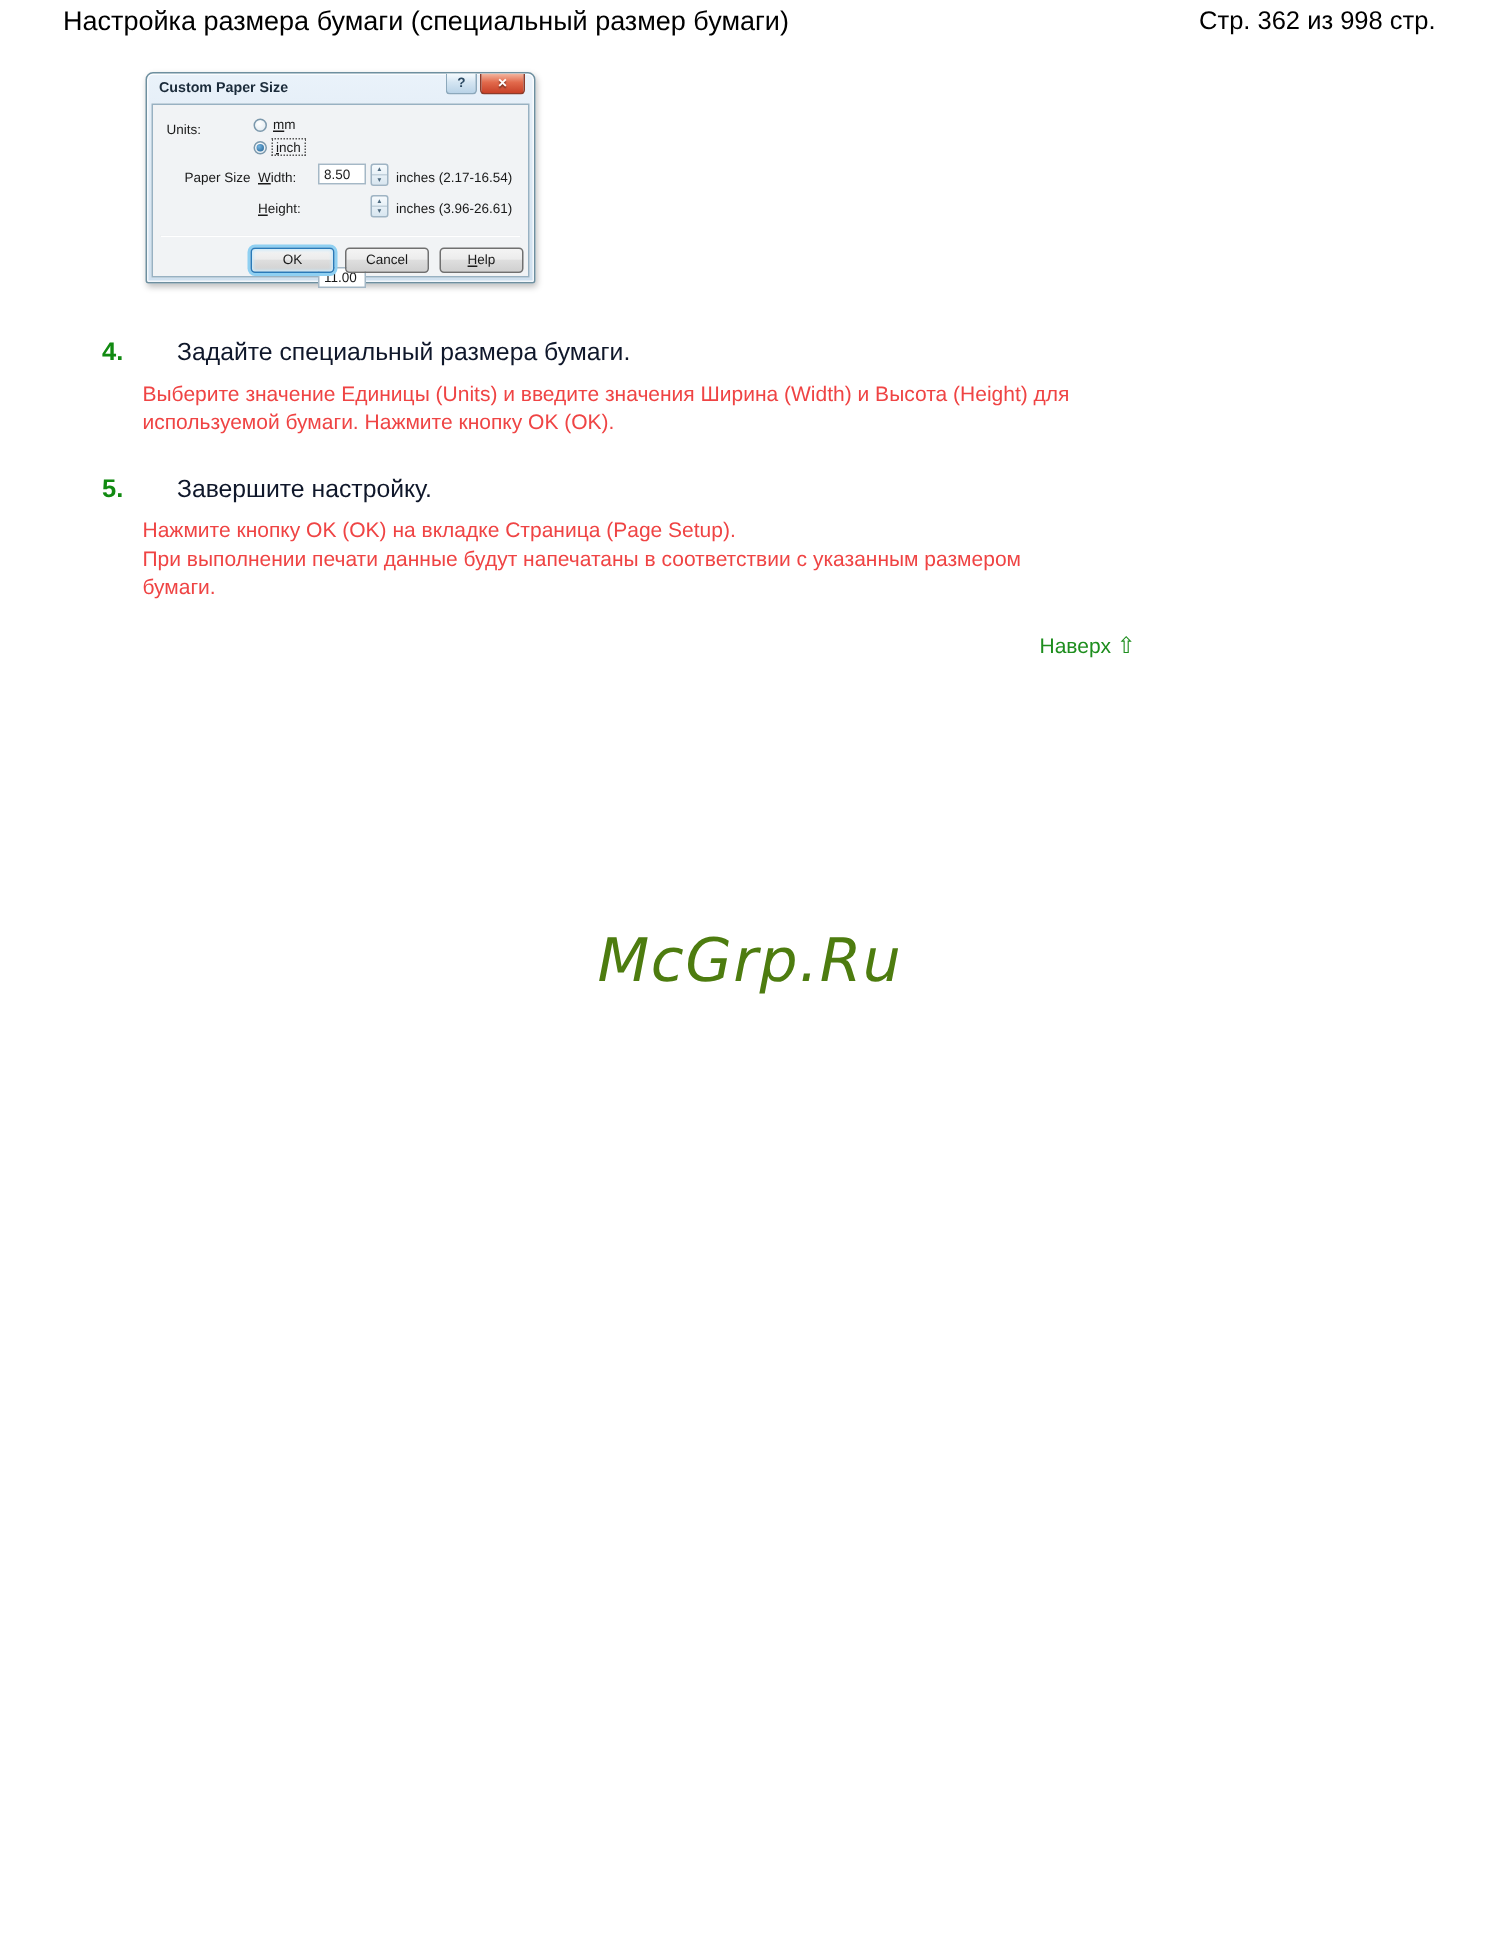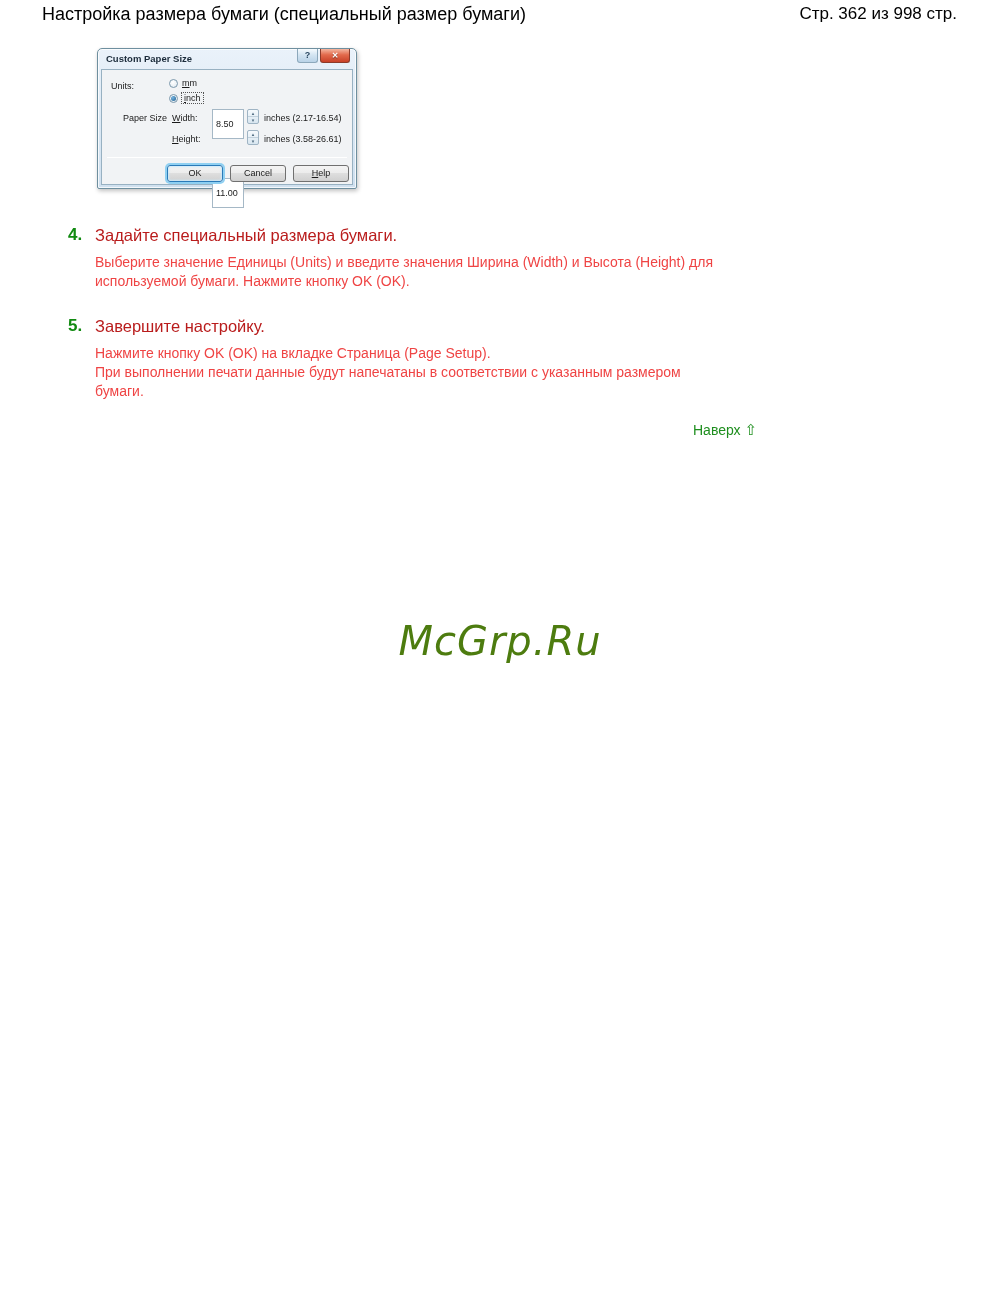--- a/index.html
+++ b/index.html
@@ -50,21 +50,21 @@
   }
   .radio.checked { position:relative; }
   .radio.checked::after {
     content:""; position:absolute; left:1px; top:1px; width:5px; height:5px; border-radius:50%;
     background:radial-gradient(circle at 35% 35%, #74b5e2, #1f5d8e);
   }
   .rlabel { white-space:nowrap; }
   .rlabel.focus { outline:1px dotted #555; padding:0 2px; }
   .key { text-decoration:underline; }
   .num {
-    position:absolute; width:32px; height:30px; border:1px solid #a5b8c6; background:#fff;
+    position:absolute; width:32px; height:14px; border:1px solid #a5b8c6; background:#fff;
     font-family:"Liberation Sans", sans-serif; font-size:9px; padding:0 3px; color:#1a1a1a;
   }
   .spin {
     position:absolute; width:12px; height:15px; display:flex; flex-direction:column;
     border:1px solid #9fb4c4; border-radius:2px;
     background:linear-gradient(#f6fafd,#d8e6f0);
   }
   .spin span { flex:1; font-size:5px; line-height:6px; text-align:center; color:#4f6b80; }
   .spin .sd { border-top:1px solid #c2d1dc; }
   .divider { position:absolute; left:5px; right:5px; top:87px; height:1px;
@@ -74,21 +74,21 @@
     background:linear-gradient(#f4f4f4,#ececec 45%,#dedede 50%,#d0d0d0);
     font-size:9px; text-align:center; line-height:15px; color:#1a1a1a;
   }
   .dbtn.default {
     border:1px solid #2a7ab8;
     box-shadow:0 0 0 2px #8fd0f2, inset 0 0 2px 1px #cdeafa;
   }
 
   
   .step-number { position:absolute; font-size:17px; font-weight:bold; color:#118a11; }
-  .step-title  { position:absolute; font-size:16.5px; color:#b91c1c; white-space:nowrap; }
+  .step-title  { position:absolute; font-size:16.5px; color:#0f172a; white-space:nowrap;margin-left:23px; }
   .body-line   { position:absolute; font-size:14px; color:#ef4444; white-space:nowrap; }
 
   
   .naverh {
     position:absolute; left:693px; top:421px; font-size:14px; color:#1e8e1e;
     text-decoration:none; white-space:nowrap;
   }
   .naverh .arr { font-size:15px; }
   .watermark {
     position:absolute; left:0; right:0; top:618px; text-align:center;
@@ -134,21 +134,21 @@
         <span class="sd">▾</span>
       </span>
       <div class="lbl" style="left:162px; top:43px;">inches (2.17-16.54)</div>
 
       <div class="lbl" style="left:70px; top:64px;"><span class="key">H</span><span>eight:</span></div>
       <input class="num" style="left: 110px; top: 60px; margin-top: 48px;" readonly="" value="11.00">
       <span class="spin" style="left:145px; top:60px;">
         <span class="su">▴</span>
         <span class="sd">▾</span>
       </span>
-      <div class="lbl" style="left:162px; top:64px;">inches (3.58-26.61)</div>
+      <div class="lbl" style="left:162px; top:64px;">inches (3.96-26.61)</div>
 
       <div class="divider"></div>
 
       <span class="dbtn default" style="left:65px; top:95px;">OK</span>
       <span class="dbtn" style="left:128px; top:95px;">Cancel</span>
       <span class="dbtn" style="left:191px; top:95px;"><span class="key">H</span><span>elp</span></span>
     </div>
   </div>
 
   <div class="step-number" style="left:68px; top:225px;">4.</div>

